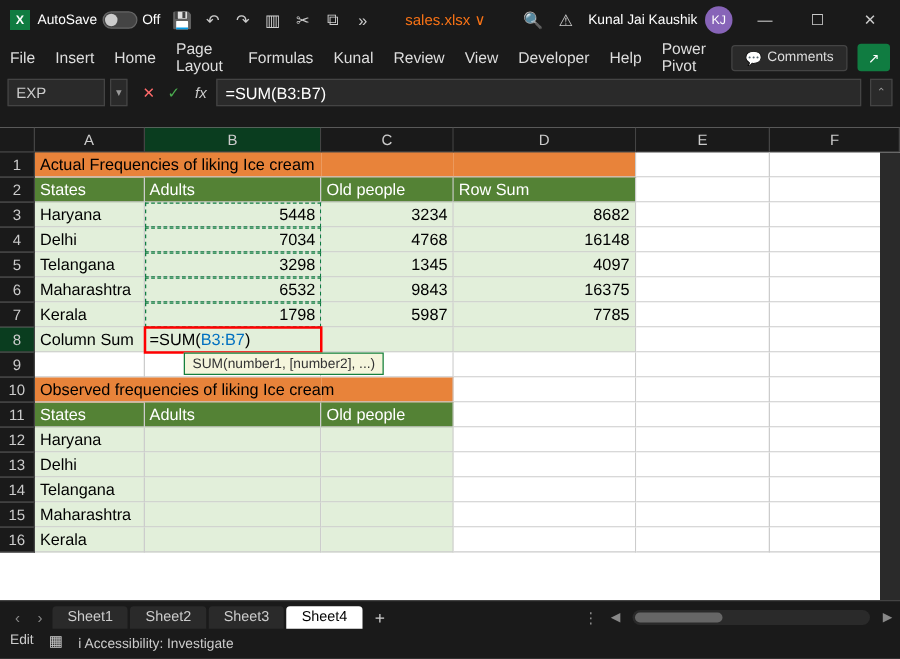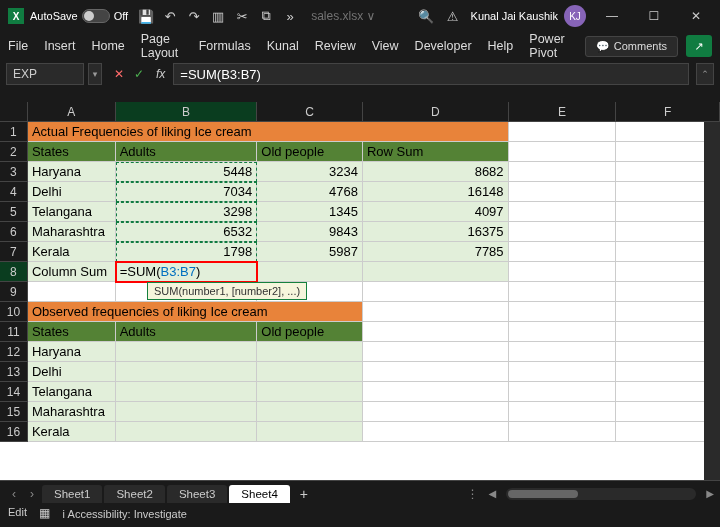--- a/index.html
+++ b/index.html
@@ -4,21 +4,21 @@
 <style>
 *{margin:0;padding:0;box-sizing:border-box;font-family:'Segoe UI',Arial,sans-serif;user-select:none}
 body{background:#1a1a1a;width:720px;height:527px;overflow:hidden;color:#fff;font-size:12px}
 .titlebar{height:32px;background:#1a1a1a;display:flex;align-items:center;padding:0 8px;gap:6px}
 .excel-ico{width:16px;height:16px;background:#107c41;display:flex;align-items:center;justify-content:center;color:#fff;font-size:10px;font-weight:bold}
 .autosave{display:flex;align-items:center;gap:4px;font-size:11px}
 .toggle{width:28px;height:14px;background:#444;border-radius:7px;position:relative;border:1px solid #666}
 .toggle::after{content:'';position:absolute;width:10px;height:10px;background:#ccc;border-radius:50%;top:1px;left:1px}
 .qat{display:flex;gap:8px;align-items:center;margin-left:4px}
 .qat-ico{width:16px;height:16px;display:flex;align-items:center;justify-content:center;color:#ccc;font-size:13px}
-.doc-title{margin-left:7px;font-size:12px;color:#737373}
+.doc-title{margin-left:20px;font-size:12px;color:#f97316}
 .title-spacer{flex:1}
 .title-right{display:flex;align-items:center;gap:10px}
 .user-badge{display:flex;align-items:center;gap:6px;font-size:11px}
 .avatar{width:22px;height:22px;background:#8764b8;border-radius:50%;display:flex;align-items:center;justify-content:center;font-size:10px}
 .win-btn{width:32px;height:28px;display:flex;align-items:center;justify-content:center;color:#ccc;font-size:12px}
 .ribbon-tabs{height:28px;background:#1a1a1a;display:flex;align-items:center;padding:0 8px;gap:16px;font-size:12.5px;color:#ddd}
 .ribbon-tab{cursor:pointer}
 .ribbon-right{margin-left:auto;display:flex;gap:8px;align-items:center}
 .comments-btn{background:#2a2a2a;border:1px solid #444;padding:3px 10px;border-radius:3px;font-size:11px;display:flex;gap:4px;align-items:center}
 .share-btn{background:#107c41;width:26px;height:22px;border-radius:3px;display:flex;align-items:center;justify-content:center}
@@ -36,21 +36,21 @@
 .corner{width:28px;height:20px;background:#1a1a1a;border-right:1px solid #444;border-bottom:1px solid #444}
 .col-h{border-right:1px solid #444;border-bottom:1px solid #444;display:flex;align-items:center;justify-content:center;background:#1a1a1a}
 .col-h.active{background:#0a3d1f}
 .grid-body{position:relative}
 .row{display:flex;height:20px}
 .row-h{width:28px;background:#1a1a1a;color:#ccc;border-right:1px solid #444;border-bottom:1px solid #444;display:flex;align-items:center;justify-content:center;font-size:12px}
 .row-h.active{background:#0a3d1f}
 .cell{border-right:1px solid #ccc;border-bottom:1px solid #ccc;padding:0 4px;display:flex;align-items:center;font-size:13px;background:#fff;overflow:hidden;white-space:nowrap}
 .cell.right{justify-content:flex-end}
 .title-cell{background:#e8833a;font-size:13px}
-.header-cell{background:#548235;color:#000000}
+.header-cell{background:#548235;color:#ffffff}
 .data-cell{background:#e2efda}
 .formula-cell{background:#e2efda;outline:2px solid red;outline-offset:-1px;position:relative;z-index:5}
 .formula-text-blue{color:#0070c0}
 .marching{outline:1px dashed #107c41;outline-offset:-1px}
 .tooltip{position:absolute;background:#f5f5dc;border:1px solid #15803d;padding:2px 6px;font-size:11px;color:#333;z-index:10;white-space:nowrap}
 .scroll-right{position:absolute;right:0;top:20px;width:16px;bottom:0;background:#2a2a2a}
 .sheet-tabs{height:26px;background:#1a1a1a;display:flex;align-items:center;padding:0 6px;gap:2px;border-top:1px solid #444;position:relative}
 .sheet-nav{color:#888;padding:0 6px;font-size:12px}
 .sheet-tab{background:#2a2a2a;padding:3px 12px;border-radius:3px 3px 0 0;font-size:11.5px;color:#ccc}
 .sheet-tab.active{background:#fff;color:#000}

